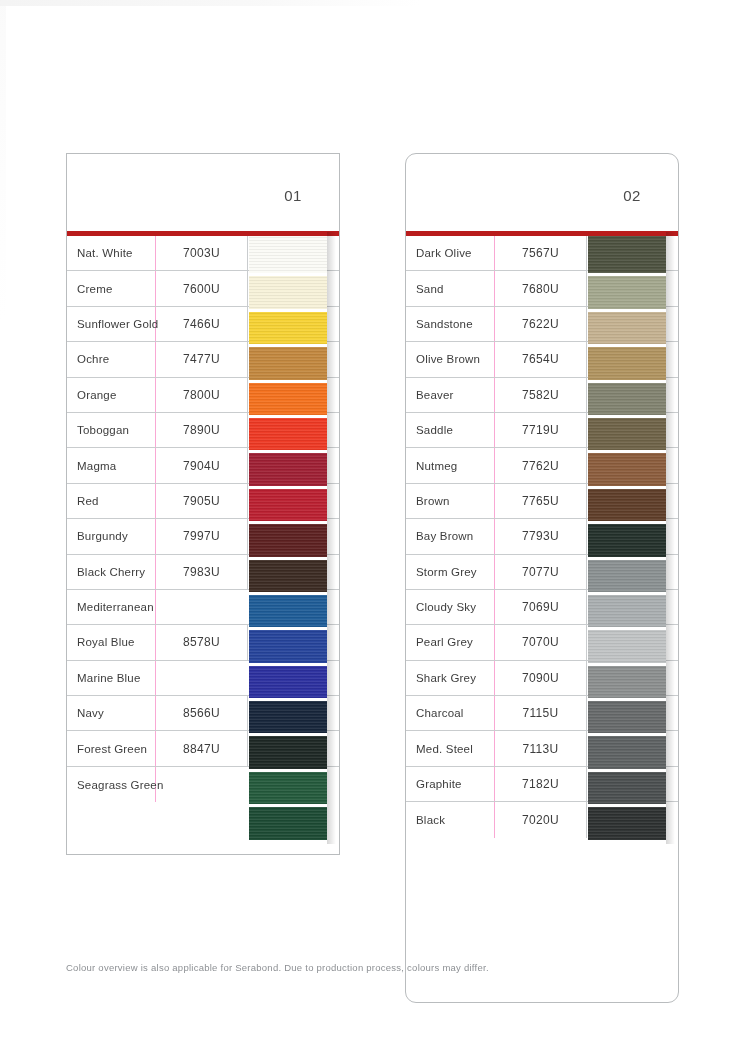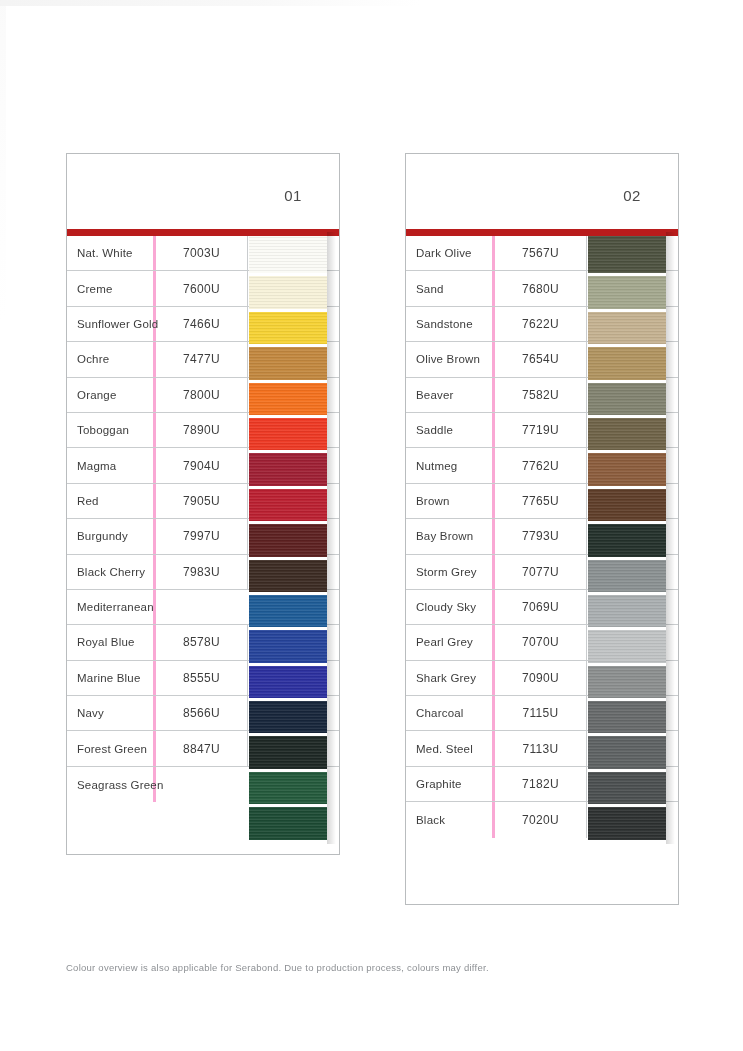--- a/index.html
+++ b/index.html
@@ -40,21 +40,21 @@
     position: absolute;
     box-sizing: border-box;
     border: 1px solid #b9bcbe;
     background: #ffffff;
   }
 
   .card-header {
     position: relative;
     box-sizing: border-box;
     height: 82px;
-    border-bottom: 7px solid #b91c1c;
+    border-bottom: 5px solid #b91c1c;
     text-align: center;
   }
   .card-header .group-num {
     position: absolute;
     right: 0;
     top: 0;
     width: 92px;
     height: 82px;
     display: flex;
     align-items: center;
@@ -79,21 +79,21 @@
   }
   .row .name {
     box-sizing: border-box;
     width: 89px;
     display: flex;
     align-items: center;
     padding-left: 10px;
     font-size: 11.5px;
     letter-spacing: .2px;
     color: #3d3d3d;
-    border-right: 3px solid #f9a8d4;
+    border-right: 1px solid #f9a8d4;
     white-space: nowrap;
   }
   .row .code {
     box-sizing: border-box;
     width: 92px;
     display: flex;
     align-items: center;
     justify-content: center;
     font-size: 12px;
     letter-spacing: .3px;
@@ -215,21 +215,20 @@
         <div class="name">Mediterranean</div>
         <div class="swatch-cell"></div>
       </div>
       <div class="row">
         <div class="name">Royal Blue</div>
         <div class="code">8578U</div>
         <div class="swatch-cell"></div>
       </div>
       <div class="row">
         <div class="name">Marine Blue</div>
-        <div class="code">8555U</div>
         <div class="swatch-cell"></div>
       </div>
       <div class="row">
         <div class="name">Navy</div>
         <div class="code">8566U</div>
         <div class="swatch-cell"></div>
       </div>
       <div class="row">
         <div class="name">Forest Green</div>
         <div class="code">8847U</div>
@@ -255,21 +254,21 @@
       <div class="swatch" style="background: rgb(37, 67, 154); height: 32.4px; margin-top: 3px;"></div>
       <div class="swatch" style="background: rgb(43, 47, 158); height: 32.4px; margin-top: 3px;"></div>
       <div class="swatch" style="background: rgb(22, 37, 58); height: 32.4px; margin-top: 3px;"></div>
       <div class="swatch" style="background: rgb(29, 39, 36); height: 32.4px; margin-top: 3px;"></div>
       <div class="swatch" style="background: rgb(35, 89, 59); height: 32.4px; margin-top: 3px;"></div>
       <div class="swatch" style="background: rgb(28, 74, 51); height: 32.4px; margin-top: 3px;"></div>
     </div>
     <div class="strip-shadow" style="left: 260px; top: 78px; height: 611.8px;"></div>
   </div>
 
-<div class="card" id="card-1" style="left:405px; top:153px; width:274px; height:752px;">
+<div class="card" id="card-1" style="left:405px; top:153px; width:274px; height:850px;border-radius:11px;">
   <div class="card-header">
     <div class="group-num">02</div>
   </div>
   <div class="rows">
       <div class="row">
         <div class="name">Dark Olive</div>
         <div class="code">7567U</div>
         <div class="swatch-cell"></div>
       </div>
       <div class="row">

